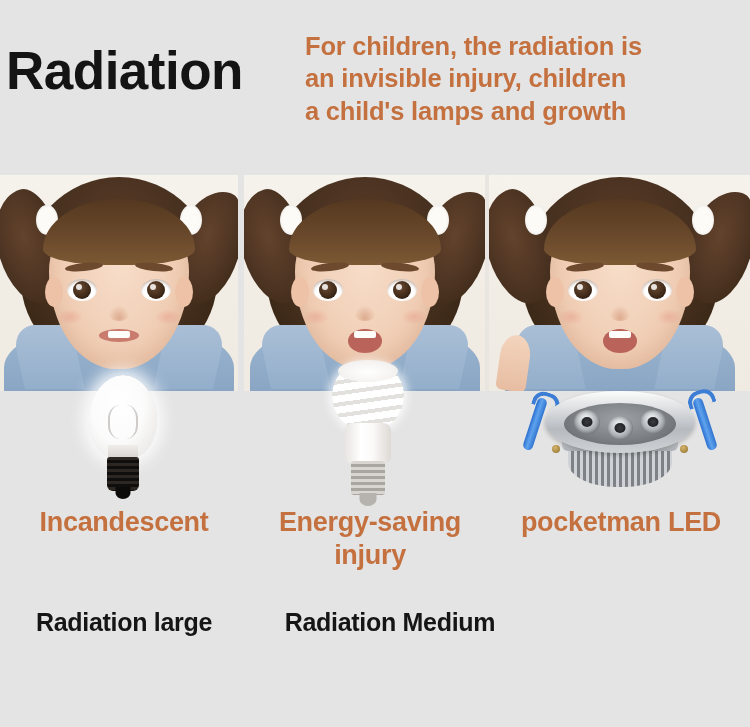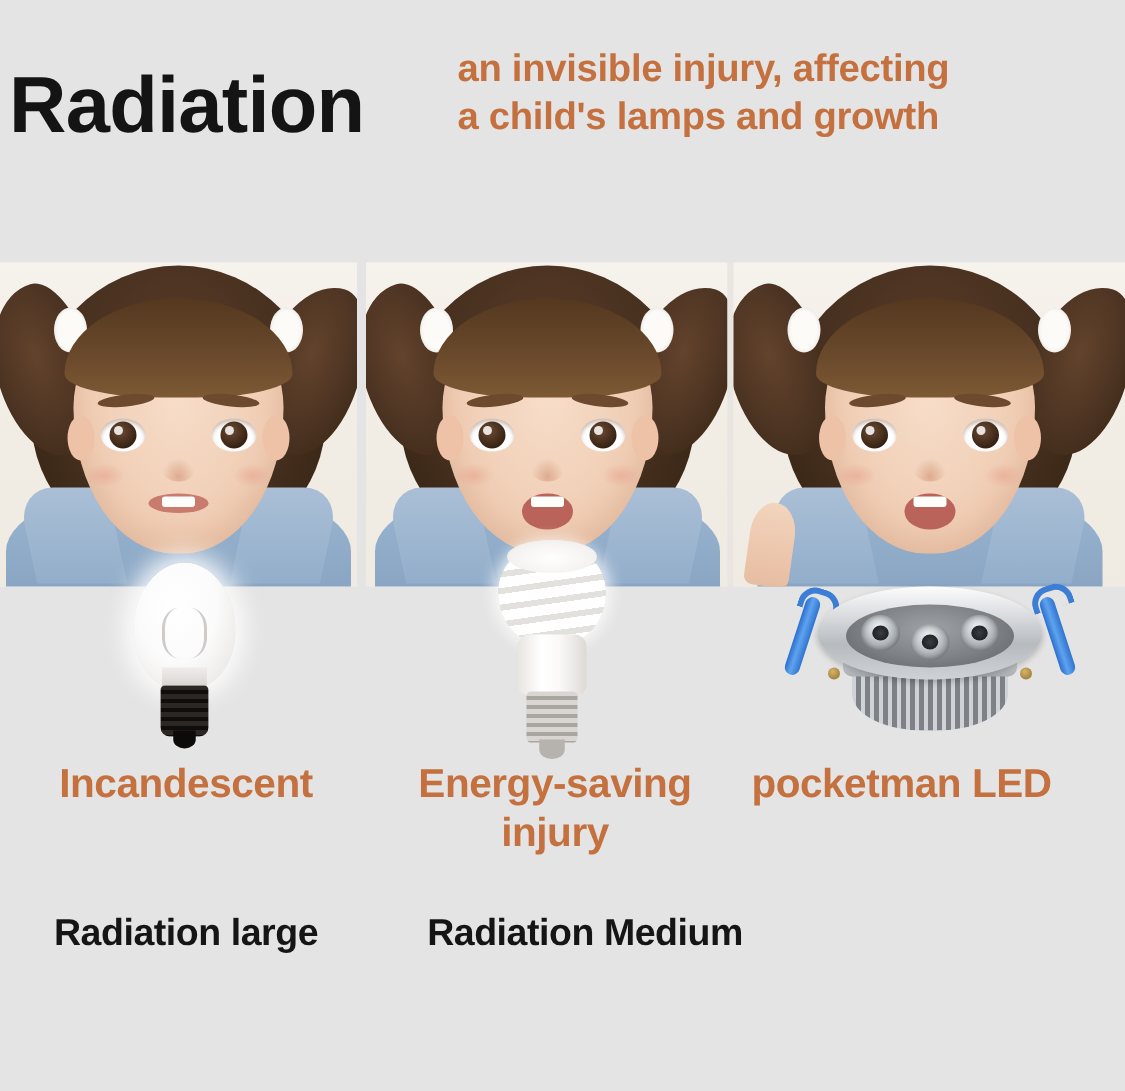--- a/index.html
+++ b/index.html
@@ -404,21 +404,21 @@
     top: 0;
     text-align: center;
     font-size: 27px;
     font-weight: bold;
     color: #c4713f;
     line-height: 1.22;
     letter-spacing: -0.3px;
   }
   .lbl-o.c1 { left: 0;   width: 248px; text-align: center; }
   .lbl-o.c2 { left: 248px; width: 244px; }
-  .lbl-o.c3 { left: 472px; width: 258px; }
+  .lbl-o.c3 { left: 492px; width: 258px; }
 
   .labels-black {
     position: absolute;
     left: 0; top: 608px;
     width: 750px; height: 40px;
   }
   .lbl-b {
     position: absolute;
     top: 0;
     text-align: center;
@@ -433,21 +433,22 @@
   .lbl-b.c3 { left: 500px; width: 250px; }
 </style>
 </head>
 <body>
 
 <div class="poster">
 
   <div class="header">
     <div class="title">Radiation</div>
     <div class="subtitle">
-      <span class="line">an invisible injury, affecting</span>
+      <span class="line">For children, the radiation is</span>
+      <span class="line">an invisible injury, children</span>
       <span class="line">a child's lamps and growth</span>
     </div>
   </div>
 
   <div class="photo-strip">
 
     <div class="photo p1">
       <div class="ph-bg"></div>
       <div class="hair-back"></div>
       <div class="pigtail left"></div>

